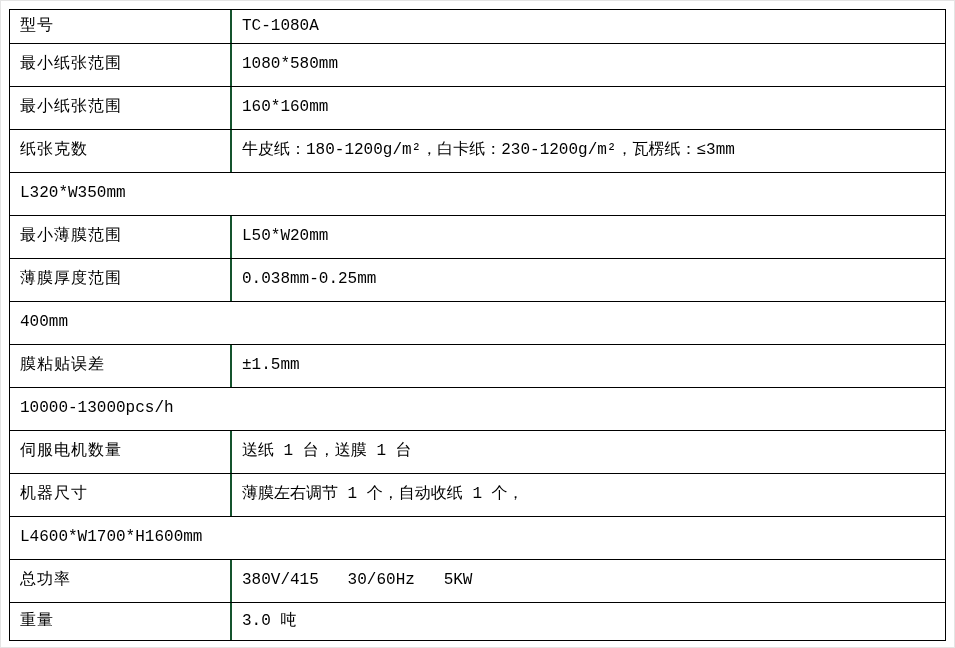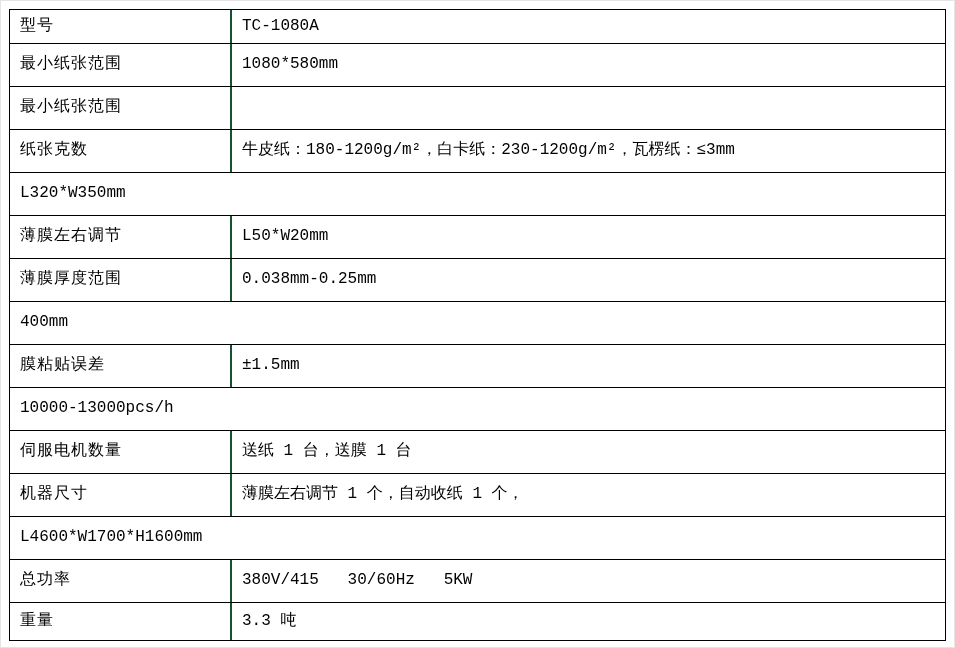--- a/index.html
+++ b/index.html
@@ -76,33 +76,34 @@
     <div class="cell value">TC-1080A</div>
   </div>
 
   <div class="row">
     <div class="cell label">最小纸张范围</div>
     <div class="cell value">1080*580mm</div>
   </div>
 
   <div class="row">
     <div class="cell label">最小纸张范围</div>
+    <div class="cell value">160*160mm</div>
   </div>
 
   <div class="row">
     <div class="cell label">纸张克数</div>
     <div class="cell value">牛皮纸：180-1200g/m²，白卡纸：230-1200g/m²，瓦楞纸：≤3mm</div>
   </div>
 
   <div class="row">
     <div class="cell value">L320*W350mm</div>
   </div>
 
   <div class="row">
-    <div class="cell label">薄膜左右调节</div>
+    <div class="cell label">最小薄膜范围</div>
     <div class="cell value">L50*W20mm</div>
   </div>
 
   <div class="row">
     <div class="cell label">薄膜厚度范围</div>
     <div class="cell value">0.038mm-0.25mm</div>
   </div>
 
   <div class="row">
     <div class="cell value">400mm</div>
@@ -131,16 +132,16 @@
     <div class="cell value">L4600*W1700*H1600mm</div>
   </div>
 
   <div class="row">
     <div class="cell label">总功率</div>
     <div class="cell value">380V/415   30/60Hz   5KW</div>
   </div>
 
   <div class="row">
     <div class="cell label">重量</div>
-    <div class="cell value">3.3 吨</div>
+    <div class="cell value">3.0 吨</div>
   </div>
 </div>
 </div>
 
 </body></html>

